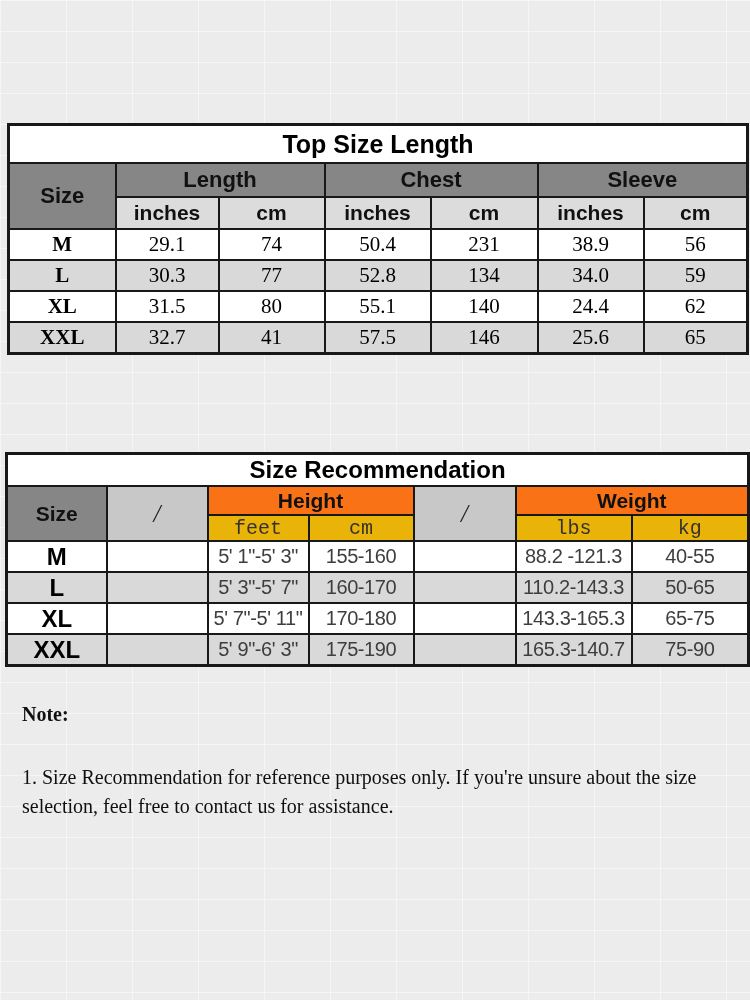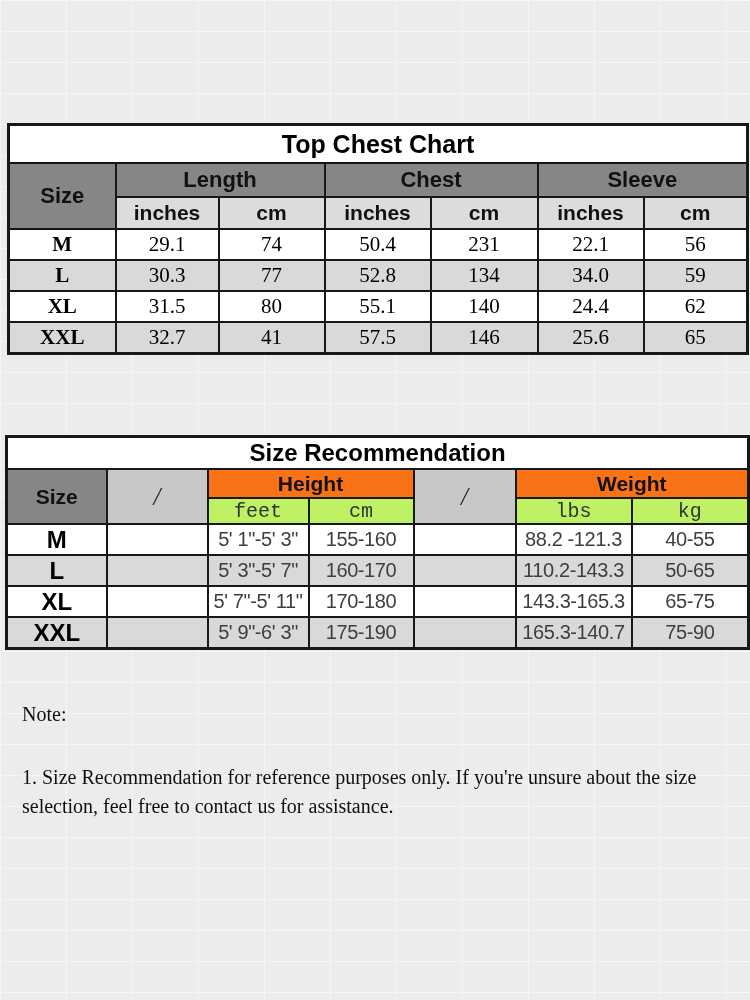--- a/index.html
+++ b/index.html
@@ -19,52 +19,52 @@
   
   #t1{left:7px;top:123px;width:739px;}
   #t1 .title-row td{height:36px;background:#ffffff;font:700 25px "Liberation Sans",sans-serif;color:#000;}
   #t1 .grp td{height:32px;background:#868686;font:700 22px "Liberation Sans",sans-serif;color:#111;}
   #t1 .sub td{height:30px;background:#dcdcdc;font:700 21px "Liberation Sans",sans-serif;color:#111;}
   #t1 .data td{height:29px;font:400 21px "Liberation Serif",serif;color:#000;}
   #t1 .data td.size-cell{font-weight:700;}
   #t1 tr.stripe td{background:#d9d9d9;}
 
   
-  #t2{left:5px;top:435px;width:742px;border-radius:25px;}
+  #t2{left:5px;top:452px;width:742px;border-radius:25px;}
   #t2 .title-row td{height:30px;background:#ffffff;font:700 24px "Liberation Sans",sans-serif;color:#000;}
   #t2 .grp td{height:27px;background:#f97316;font:700 21px "Liberation Sans",sans-serif;color:#111;}
   #t2 td.slash-hdr{background:#c8c8c8;font:italic 400 25px "Liberation Serif",serif;color:#222;}
   #t2 td.size-hdr{background:#868686;font:700 21px "Liberation Sans",sans-serif;color:#111;}
-  #t2 .sub td{height:24px;background:#bef264;font:400 20px "Liberation Mono",monospace;color:#333;}
+  #t2 .sub td{height:24px;background:#eab308;font:400 20px "Liberation Mono",monospace;color:#333;}
   #t2 .data td{height:29px;font:400 20px "Liberation Sans",sans-serif;color:#3e3e3e;letter-spacing:-0.4px;}
   #t2 .data td.size-cell{font:700 24px "Liberation Sans",sans-serif;color:#000;letter-spacing:0;}
   #t2 tr.stripe td{background:#d9d9d9;}
 
   
   #notes{position:absolute;left:22px;top:700px;right:20px;
     font:400 20px "Liberation Serif",serif;color:#101010;}
-  #notes .heading{margin:0 0 34px 0;}
+  #notes .heading{margin:0 0 34px 0;font-weight:bold;}
   #notes p{margin:0 0 26px 0;line-height:29px;white-space:pre-line;}
 </style>
 </head>
 <body>
 
 <table id="t1">
   <colgroup>
     <col style="width:107px">
       <col style="width:103px">
       <col style="width:106px">
     <col style="width:106px">
       <col style="width:107px">
       <col style="width:106px">
       <col style="width:104px">
   </colgroup>
   <tbody>
       <tr class="title-row">
-    <td colspan="7">Top Chest Chart</td>
+    <td colspan="7">Top Size Length</td>
   </tr>
   <tr class="grp">
     <td rowspan="2" style="background:#868686;">Size</td>
     <td colspan="2">Length</td>
     <td colspan="2">Chest</td>
     <td colspan="2">Sleeve</td>
   </tr>
   <tr class="sub">
     <td>inches</td>
     <td>cm</td>
@@ -72,21 +72,21 @@
     <td>cm</td>
     <td>inches</td>
     <td>cm</td>
   </tr>
   <tr class="data">
     <td class="size-cell">M</td>
     <td>29.1</td>
     <td>74</td>
     <td>50.4</td>
     <td>231</td>
-    <td>22.1</td>
+    <td>38.9</td>
     <td>56</td>
   </tr>
   <tr class="data stripe">
     <td class="size-cell">L</td>
     <td>30.3</td>
     <td>77</td>
     <td>52.8</td>
     <td>134</td>
     <td>34.0</td>
     <td>59</td>

